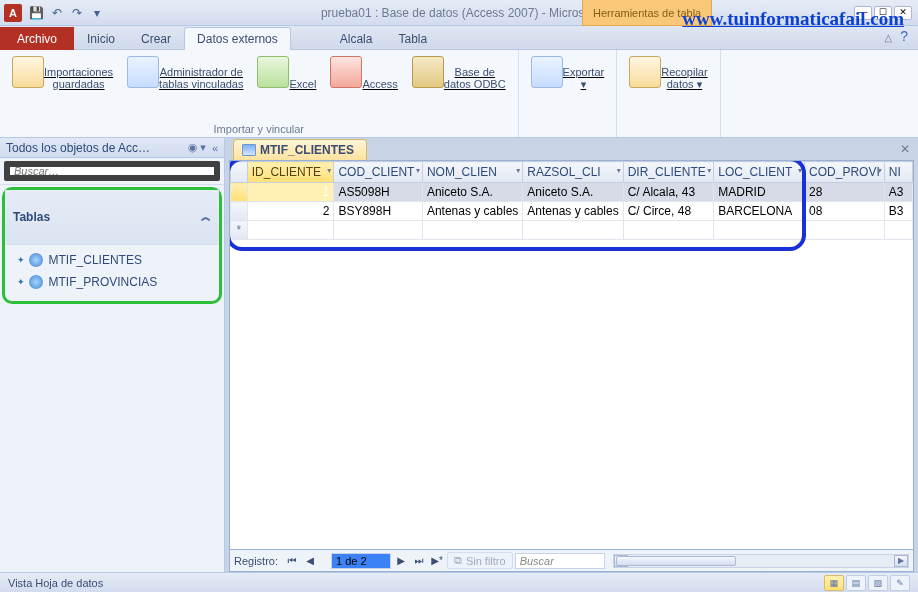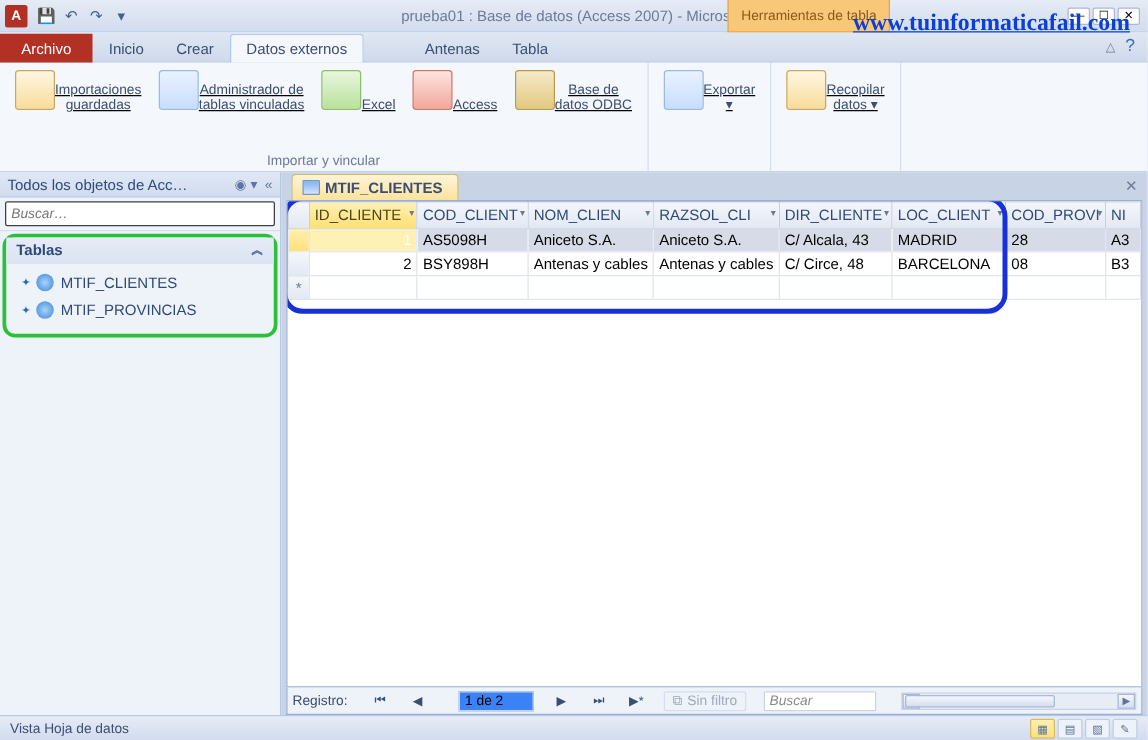--- a/index.html
+++ b/index.html
@@ -46,22 +46,22 @@
 
 
 .main { position: absolute; top: 138px; bottom: 20px; left: 0; right: 0; display: flex; }
 
 
 .nav { width: 225px; border-right: 1px solid #b5c8e6; background: #eef2f9; display: flex; flex-direction: column; }
 .nav-head { height: 20px; background: linear-gradient(#e0e8f5,#d1dcef); border-bottom: 1px solid #b5c8e6; display: flex; align-items: center; padding: 0 6px; color: #2f4a7a; font-size: 12px; }
 .nav-head .sp { flex:1; }
 .nav-head .sh { color:#5c74a1; cursor:pointer; font-size:11px; }
 .nav-search { padding: 3px 4px; border-bottom: 1px solid #d5deee; }
-.nav-search input { width: 100%; height: 20px; border: 1px solid #404040; border-radius: 2px; font-size: 11px; padding: 0 18px 0 4px; color: #777; font-style: italic; }
-.nav-section-head { background: linear-gradient(#e6ecf6,#dbe4f2); padding: 3px 8px; color: #2f4a7a; font-weight: bold; border-bottom: 1px solid #d5deee; display: flex; align-items:center;}
+.nav-search input { width: 100%; height: 20px; border: 6px solid #404040; border-radius: 2px; font-size: 11px; padding: 0 18px 0 4px; color: #777; font-style: italic; }
+.nav-section-head { background: linear-gradient(#e6ecf6,#dbe4f2); padding: 20px 8px; color: #2f4a7a; font-weight: bold; border-bottom: 1px solid #d5deee; display: flex; align-items:center;}
 .nav-section-head .chev { margin-left:auto; font-size:10px; color:#5c74a1;}
 .nav-items { padding: 4px 6px; }
 .nav-item { display: flex; align-items: center; gap: 6px; padding: 4px 6px; cursor: pointer; border-radius: 2px; color:#2f4a7a;}
 .nav-tbl-icon { width: 14px; height: 14px; background: radial-gradient(#a7d4ff,#3a84d1); border-radius: 50%; position: relative; }
 .nav-link-glyph { font-size: 9px; color: #2f6fb0; margin-right: -2px;}
 
 
 .green-box { border: 3px solid #2bbf3a; border-radius: 10px; margin: 2px; padding-bottom: 4px; }
 
 
@@ -79,21 +79,21 @@
 th .drop { position: absolute; right: 2px; top: 4px; font-size: 8px; color: #6c7a93; }
 table.ds td { border: 1px solid #e0e5ee; padding: 2px 4px; height: 18px; white-space: nowrap; overflow: hidden;}
 td.rowhead { background: linear-gradient(#f4f6fa,#e2e8f3); border: 1px solid #c6cfdf; width: 18px; text-align: center; color: #6c7a93; }
 tr.sel td { background: #d7dbe8; }
 tr.sel td:first-child { background: linear-gradient(#fff0b3,#ffe074); }
 tr.sel td.idcell { background: #fff0b3; }
 td.idcell { text-align: right; }
 td.idcell.activecell { background: #3b4e71; color: #fff; }
 
 
-.recnav { position: absolute; left: 4px; right: 4px; bottom: 0; height: 22px; background: #eef2f9; border: 1px solid #9ab0d0; border-top: none; display: flex; align-items: center; font-size: 11px; gap: 14px; padding: 0 4px;}
+.recnav { position: absolute; left: 4px; right: 4px; bottom: 0; height: 22px; background: #eef2f9; border: 1px solid #9ab0d0; border-top: none; display: flex; align-items: center; font-size: 11px; gap: 2px; padding: 0 4px;}
 .recnav .lbl { color: #3b4e71; margin-right: 4px; }
 .recnav .navbtn { width: 16px; height: 16px; display: flex; align-items: center; justify-content: center; cursor: pointer; color: #3b4e71; border-radius: 2px; font-size:10px;}
 .recnav .recbox { width: 60px; height: 16px; border: 1px solid #c8d3e7; background: #3b82f6; padding: 0 4px; display: flex; align-items: center; margin-left: 11px; }
 .recnav .filterbox { border: 1px solid #d5deee; padding: 1px 6px; color: #9faabc; border-radius: 2px; display:flex; align-items:center; gap:4px;}
 .recnav .searchbox { width: 90px; height: 16px; border: 1px solid #c8d3e7; background: #fff; padding: 0 4px; color:#888; font-style:italic; display:flex; align-items:center;}
 .recnav .hscroll { flex:1; height:14px; border:1px solid #c8d3e7; background:#e8edf5; position:relative; margin-left:6px;}
 .recnav .hscroll .thumb { position:absolute; left:2px; top:1px; width:120px; height:10px; background:linear-gradient(#f4f7fc,#d4deee); border:1px solid #aab8d4; border-radius:2px;}
 .recnav .hscroll .ar { position:absolute; top:0; width:14px; height:12px; background:linear-gradient(#f4f7fc,#d4deee); border:1px solid #aab8d4; display:flex;align-items:center;justify-content:center;font-size:8px;color:#5c74a1;}
 .recnav .hscroll .ar.l{left:0;} .recnav .hscroll .ar.r{right:0;}
 
@@ -123,21 +123,21 @@
   </div>
 </div>
 
 <a class="watermark">www.tuinformaticafail.com</a>
 
 <div class="tabs">
   <div class="tab file">Archivo</div>
   <div class="tab">Inicio</div>
   <div class="tab">Crear</div>
   <div class="tab active">Datos externos</div>
-  <div class="tab" style="margin-left:36px">Antenas</div>
+  <div class="tab" style="margin-left:36px">Alcala</div>
   <div class="tab">Tabla</div>
   <div class="help-btn"><span class="arrow">△</span> ?</div>
 </div>
 
 <div class="ribbon">
   <div class="group" style="flex:0 0 auto">
     <div class="group-body">
       <div class="big-btn">
           <div class="big-icon"></div>
           <div class="big-lbl" style="white-space:pre-line">Importaciones

